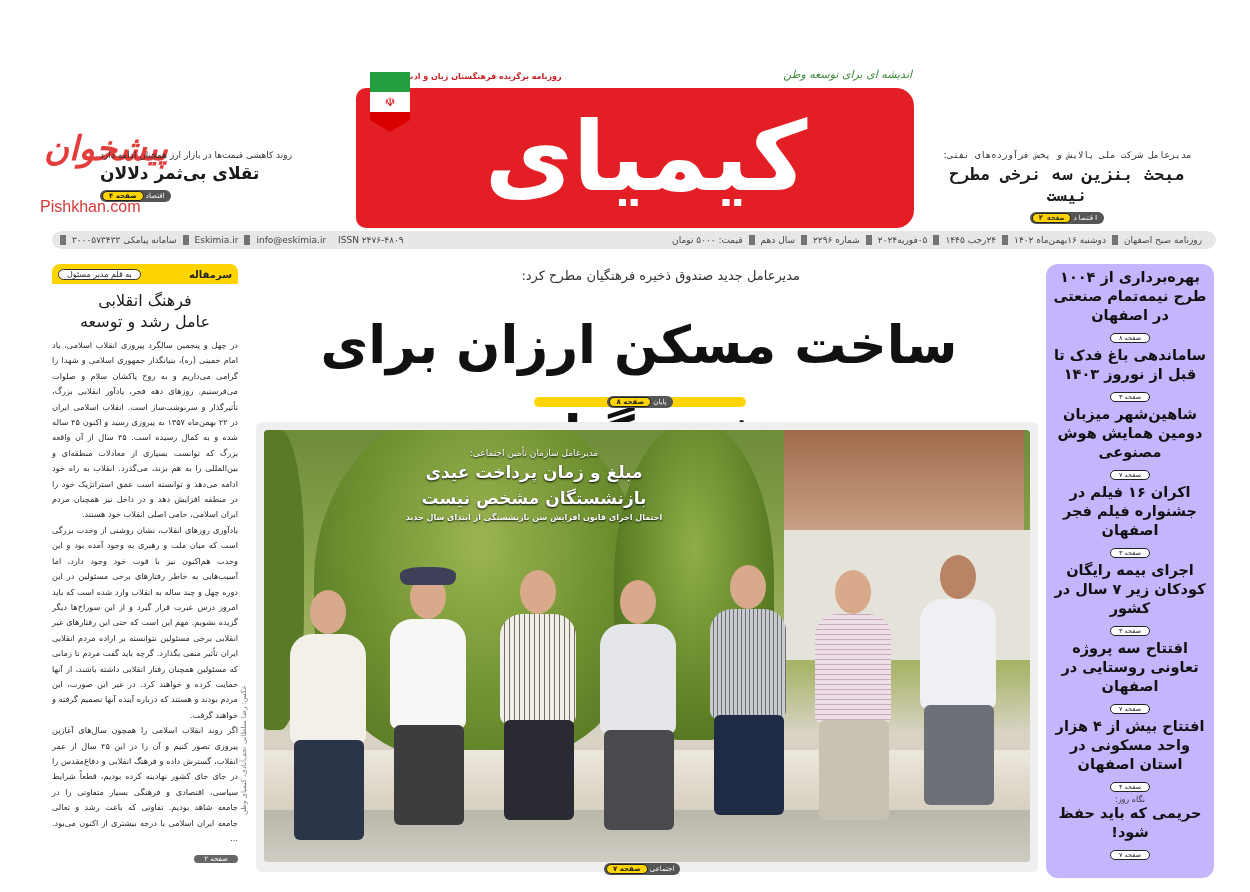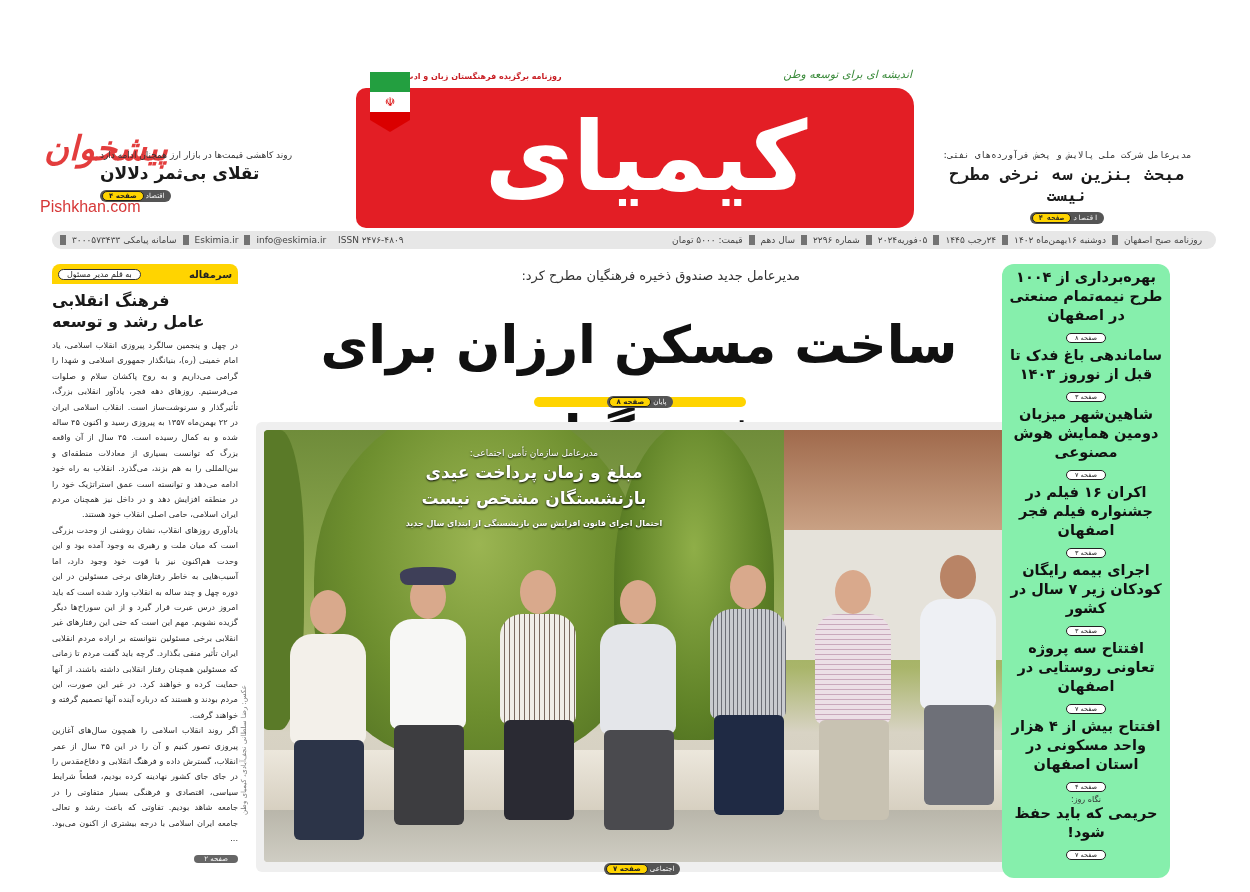--- a/index.html
+++ b/index.html
@@ -36,21 +36,21 @@
   .infobar { position: absolute; left: 52px; top: 231px; width: 1164px; height: 18px; background: #e7e7e7; border-radius: 9px; display: flex; justify-content: space-between; align-items: center; padding: 0 8px; font-size: 9px; color: #444; }
   .infobar .group { display: flex; gap: 0; }
   .infobar .cell { padding: 0 6px; border-left: 6px solid #737373; white-space: nowrap; }
   .infobar .group .cell:last-child { border-left: none; }
 
   
   .editorial { position: absolute; left: 52px; top: 264px; width: 186px; height: 614px; }
   .editorial .head { height: 20px; background: #ffd400; border-radius: 8px 8px 0 0; display: flex; align-items: center; justify-content: space-between; padding: 0 6px; }
   .editorial .head .label { font-size: 10px; font-weight: bold; color: #222; }
   .editorial .head .byline { background: #fff; border-radius: 8px; padding: 0 8px; font-size: 8px; border: 1px solid #333; }
-  .editorial .title { text-align: left; font-size: 16px; font-weight: bold; line-height: 21px; margin-top: 6px; }
+  .editorial .title { text-align: center; font-size: 16px; font-weight: normal; line-height: 21px; margin-top: 6px; }
   .editorial .body { margin-top: 6px; font-size: 8.2px; line-height: 15.4px; text-align: justify; color: #2a2a2a; }
   .editorial .body p { margin-bottom: 0; }
   .editorial .more { display: inline-block; margin-top: 4px; background: #666; color: #fff; border-radius: 7px; padding: 0 10px; font-size: 7px; }
 
   
   .main-kicker { position: absolute; left: 250px; top: 268px; width: 550px; text-align: right; font-size: 13px; color: #333; }
   .main-title { position: absolute; left: 244px; top: 300px; width: 790px; text-align: center; font-size: 52px; font-weight: bold; letter-spacing: -2px; line-height: 90px; color: #111; }
   .main-ref { position: absolute; left: 534px; top: 397px; width: 212px; height: 10px; background: #ffd400; border-radius: 5px; display: flex; align-items: center; justify-content: center; }
   .main-ref .pill { margin-top: 0; background: #555; }
 
@@ -66,27 +66,27 @@
   .photo .ground { position: absolute; left: 0; top: 380px; width: 766px; height: 52px; background: linear-gradient(180deg, #b9b6aa, #cfcdc3); }
   .person { position: absolute; top: 130px; width: 86px; height: 260px; }
   .person .headp { position: absolute; left: 26px; top: 0; width: 36px; height: 44px; border-radius: 50%; background: #d9a98c; }
   .person .shirt { position: absolute; left: 6px; top: 44px; width: 76px; height: 110px; border-radius: 22px 22px 8px 8px; }
   .person .pants { position: absolute; left: 10px; top: 150px; width: 70px; height: 100px; border-radius: 6px; }
   .cap { position: absolute; left: 16px; top: -8px; width: 56px; height: 18px; background: #3e3f58; border-radius: 40% 40% 8px 8px; }
 
   .photo .overlay { position: absolute; left: 140px; top: 18px; width: 260px; text-align: center; color: #fff; text-shadow: 0 1px 2px #000; }
   .photo .overlay .k { font-size: 9px; }
   .photo .overlay .t { font-size: 17px; font-weight: bold; line-height: 24px; margin-top: 2px; }
-  .photo .overlay .s { font-size: 8px; font-weight: bold; margin-top: 9px; }
+  .photo .overlay .s { font-size: 8px; font-weight: bold; margin-top: 3px; }
   .photo-credit { position: absolute; left: 240px; top: 660px; width: 20px; height: 180px; writing-mode: vertical-rl; transform: rotate(180deg); font-size: 7px; color: #777; text-align: center; }
   .photo-ref { position: absolute; left: 604px; top: 856px; }
   .photo-ref .pill { margin-top: 0; }
 
   
-  .sidebar { position: absolute; left: 1002px; top: 264px; width: 168px; height: 614px; background: #86efac; border-radius: 12px; padding: 4px 6px; text-align: center; }
+  .sidebar { position: absolute; left: 1046px; top: 264px; width: 168px; height: 614px; background: #c4b5fd; border-radius: 12px; padding: 4px 6px; text-align: center; }
   .sidebar .item { margin-bottom: 2px; }
   .sidebar .item .kicker { font-size: 8px; color: #333; margin-top: 2px; }
   .sidebar .item .title { font-size: 14.5px; font-weight: bold; line-height: 19px; color: #111; }
   .sidebar .item .ref { display: inline-block; margin-top: 2px; background: #fff; border: 1px solid #222; border-radius: 6px; font-size: 6.5px; padding: 0 8px; color: #222; }
 </style>
 </head>
 <body>
 
 <div class="masthead">
   <div class="top-line">روزنامه برگزیده فرهنگستان زبان و ادب فارسی</div>

